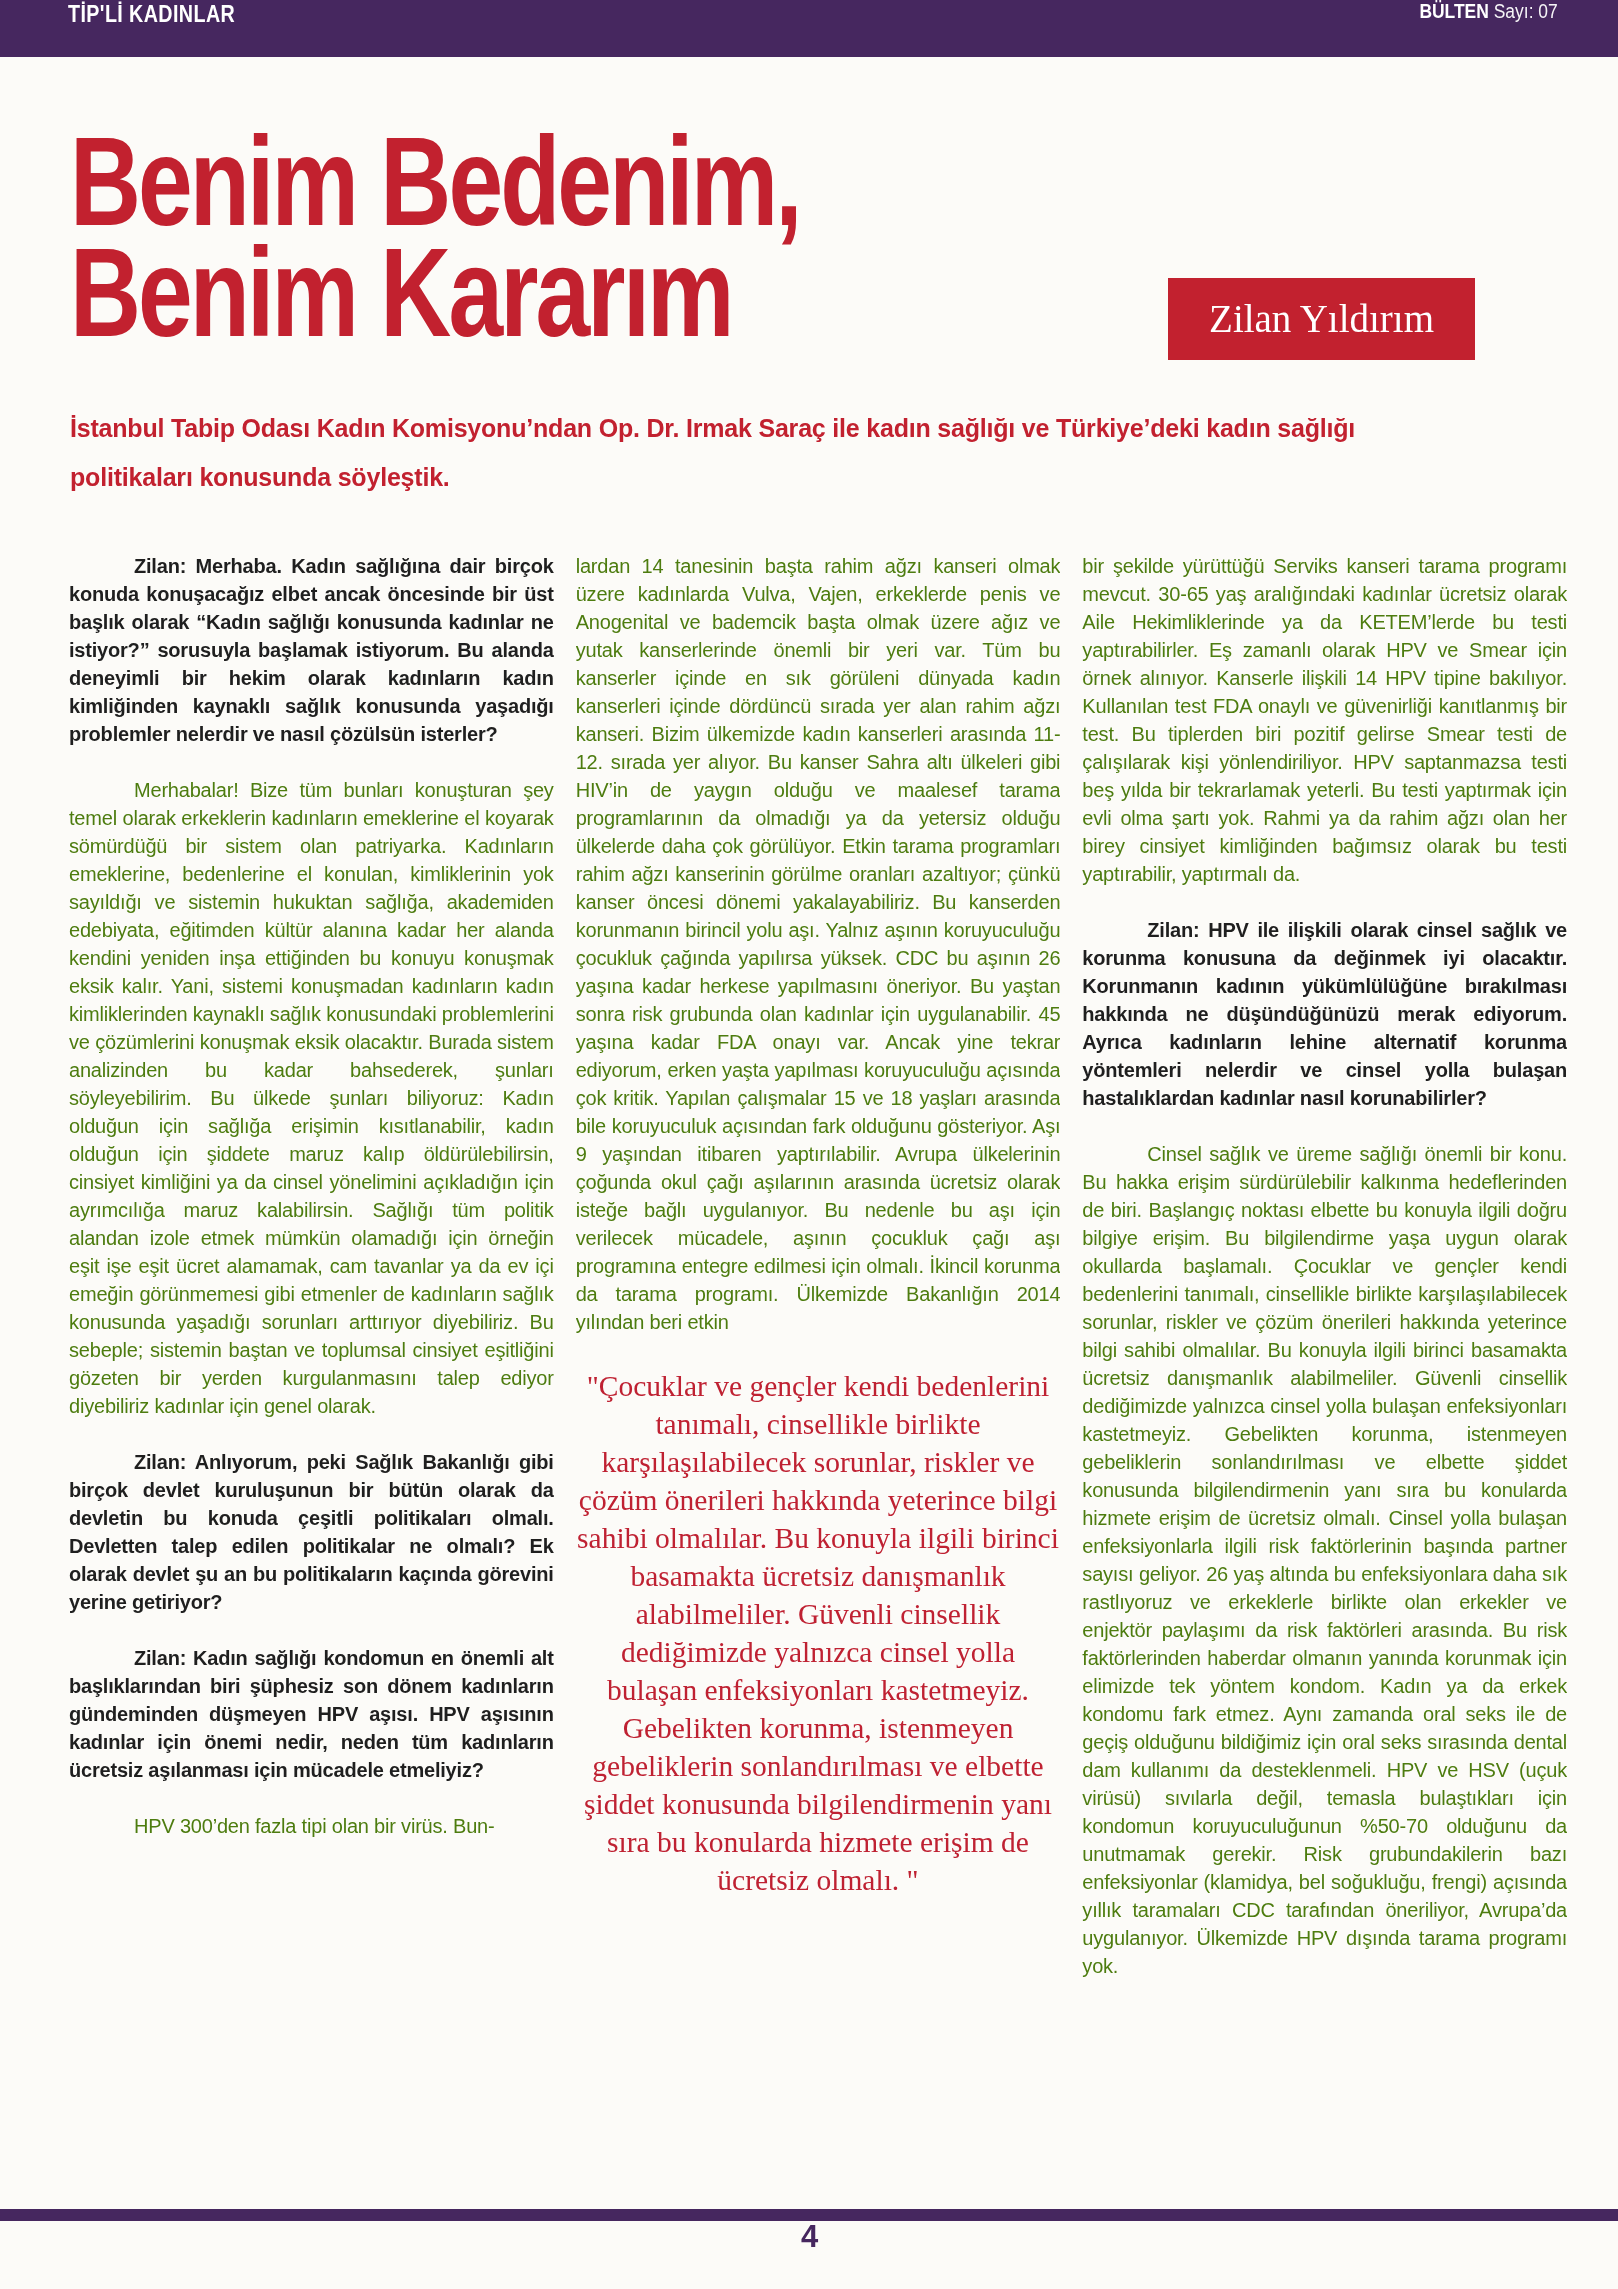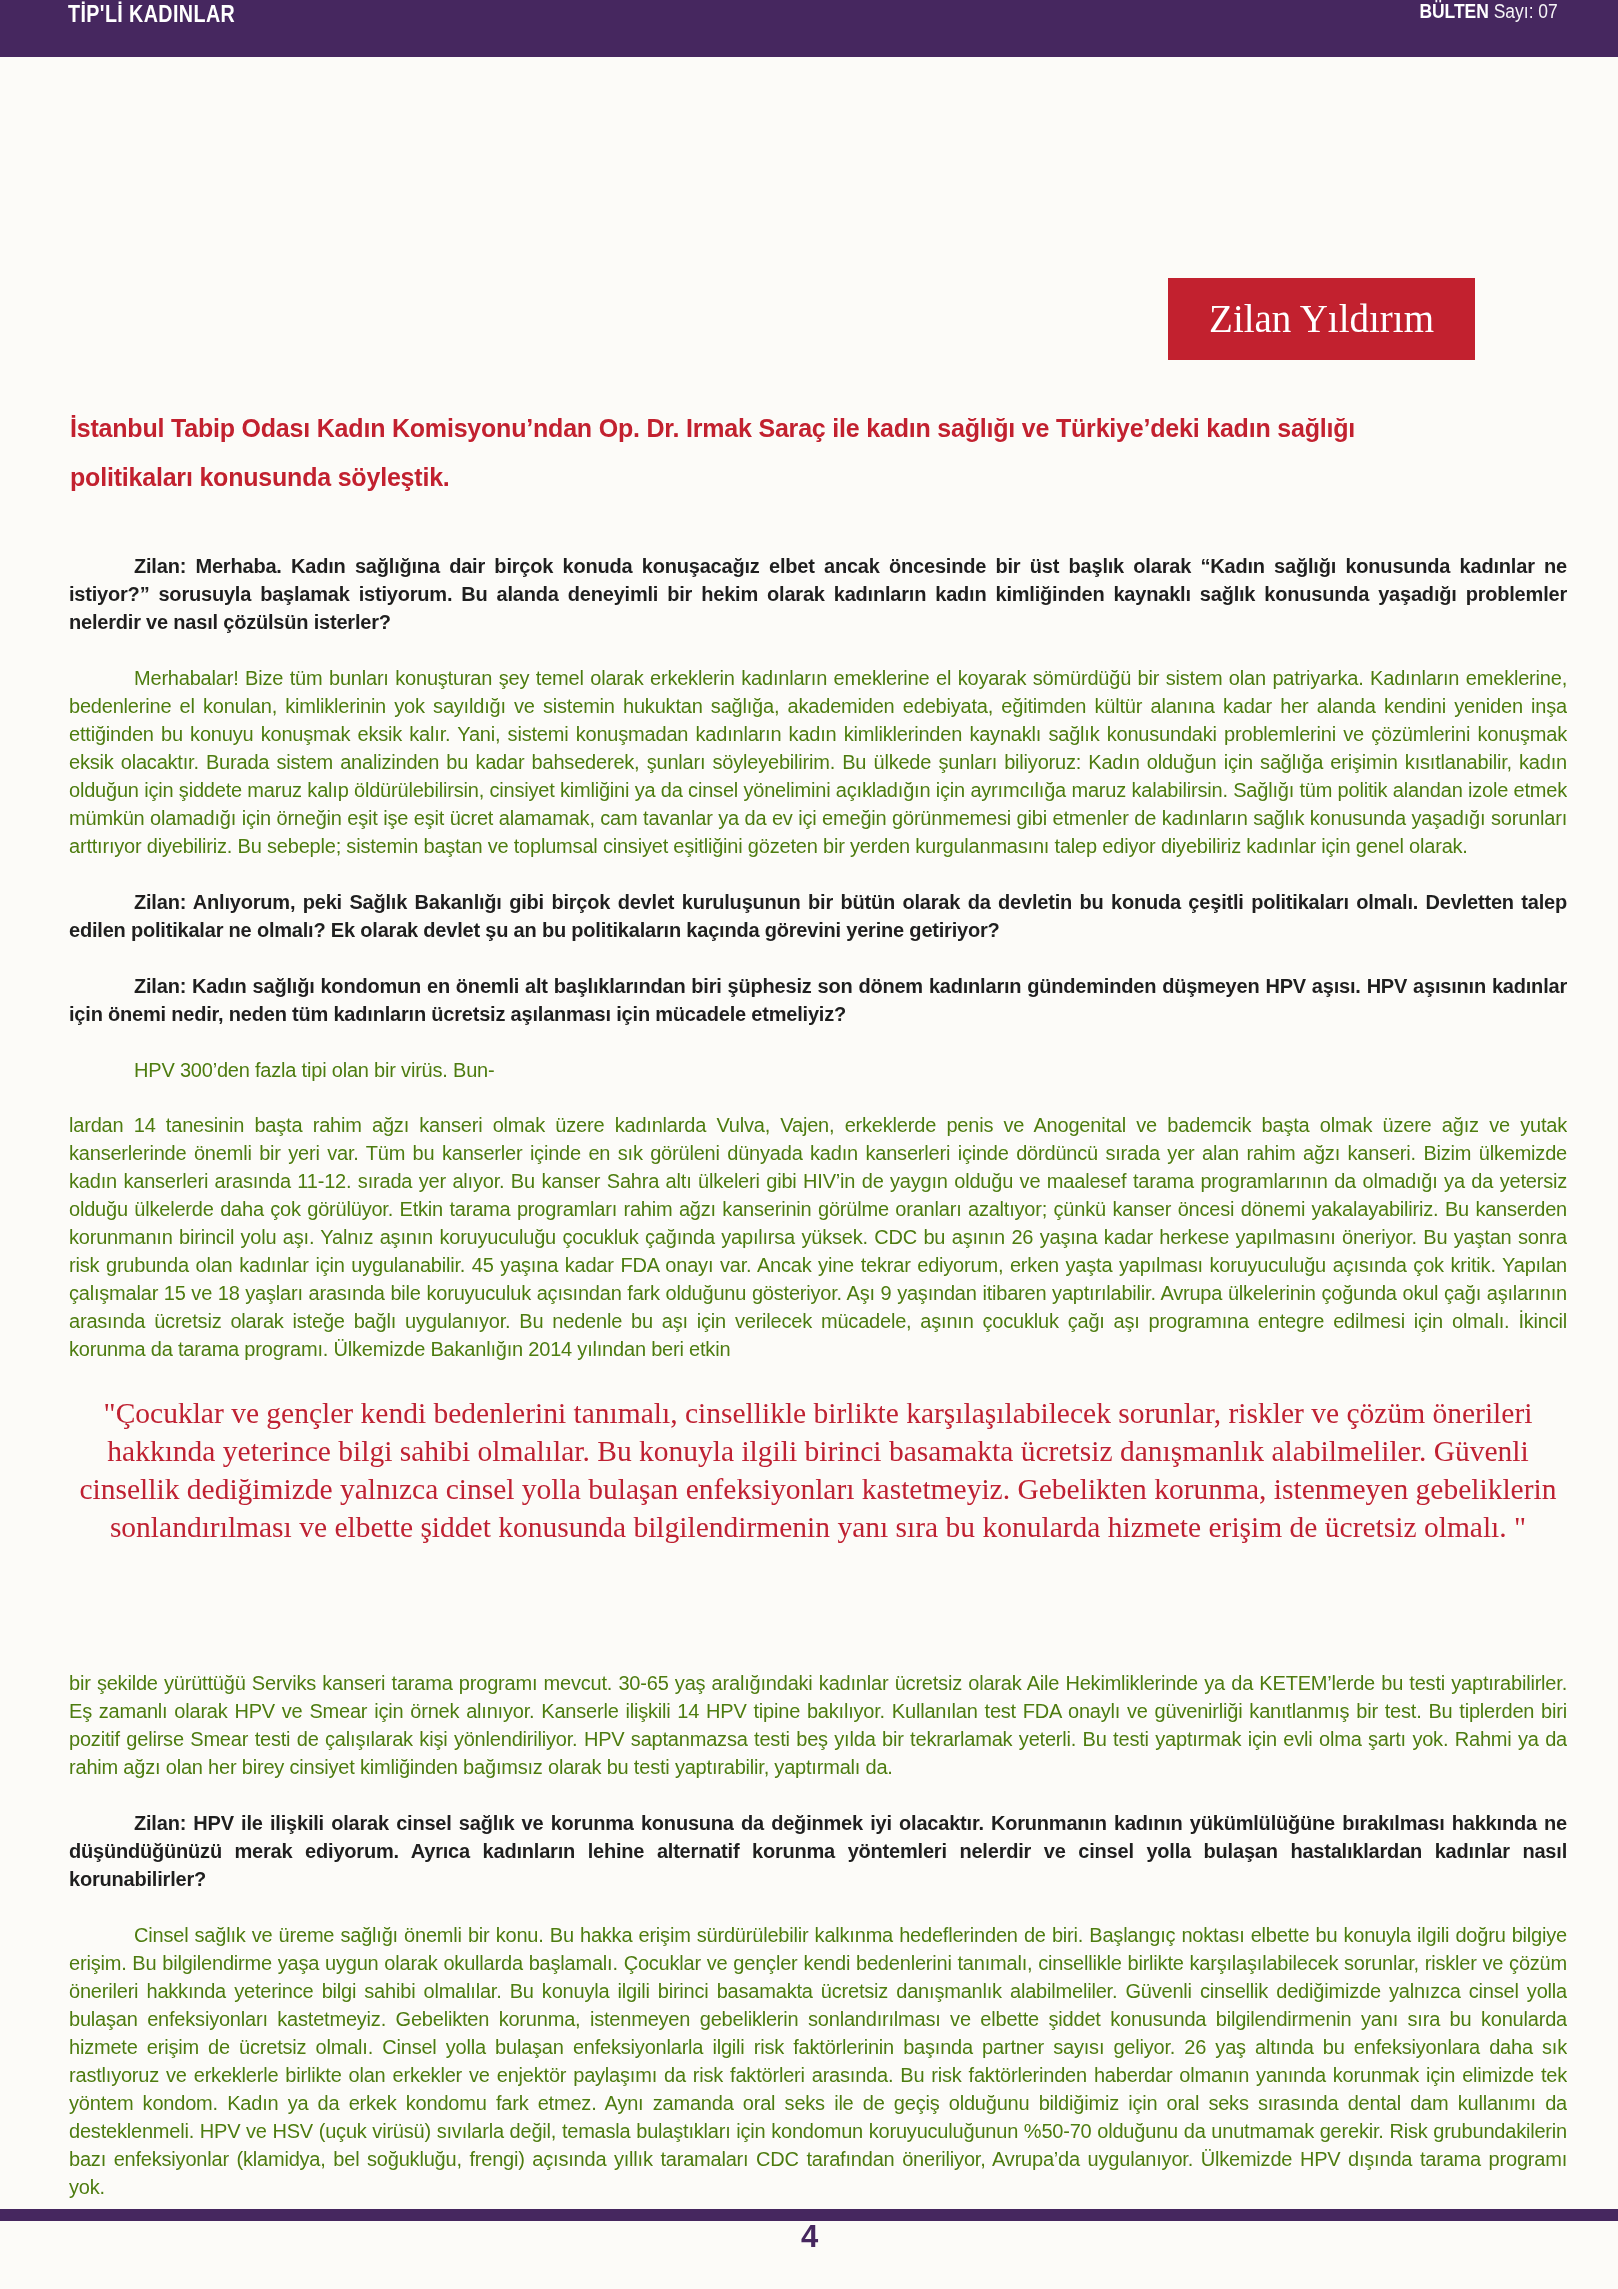--- a/index.html
+++ b/index.html
@@ -54,21 +54,21 @@
   .intro {
     position: absolute; top: 404px; left: 70px; width: 1412px;
     color: #c2212f; font-weight: 700; font-size: 25px; line-height: 49px;
     letter-spacing: -0.2px;
   }
 
   
   .columns {
     position: absolute; top: 552px; left: 69px; right: 52px;
     height: 1654px;
-    display: flex; gap: 22px; flex-direction: column;
+    display: flex; gap: 22px;
   }
   .col { flex: 1 1 0; overflow: hidden; }
   .col p {
     margin: 28px 0 0 0;
     font-size: 20px; line-height: 28px;
     letter-spacing: -0.2px;
     color: #4d7c0f;
     text-align: justify;
     text-indent: 65px;
   }
@@ -102,20 +102,24 @@
 
   <div class="header-bar">
     <div class="brand">TİP'Lİ KADINLAR</div>
     <div class="issue">
       <b>BÜLTEN</b>
       <span> </span>
       <span>Sayı: 07</span>
     </div>
   </div>
 
+  <div class="headline">
+    <div class="line">Benim Bedenim,</div>
+    <div class="line">Benim Kararım</div>
+  </div>
 
   <div class="author-badge">Zilan Yıldırım</div>
 
   <div class="intro">İstanbul Tabip Odası Kadın Komisyonu’ndan Op. Dr. Irmak Saraç ile kadın sağlığı ve Türkiye’deki kadın sağlığı politikaları konusunda söyleştik.</div>
 
   <div class="columns">
 
     <div class="col">
       <p class="q">Zilan: Merhaba. Kadın sağlığına dair birçok konuda konuşacağız elbet ancak öncesinde bir üst başlık olarak “Kadın sağlığı konusunda kadınlar ne istiyor?” sorusuyla başlamak istiyorum. Bu alanda deneyimli bir hekim olarak kadınların kadın kimliğinden kaynaklı sağlık konusunda yaşadığı problemler nelerdir ve nasıl çözülsün isterler?</p>
       <p>Merhabalar! Bize tüm bunları konuşturan şey temel olarak erkeklerin kadınların emeklerine el koyarak sömürdüğü bir sistem olan patriyarka. Kadınların emeklerine, bedenlerine el konulan, kimliklerinin yok sayıldığı ve sistemin hukuktan sağlığa, akademiden edebiyata, eğitimden kültür alanına kadar her alanda kendini yeniden inşa ettiğinden bu konuyu konuşmak eksik kalır. Yani, sistemi konuşmadan kadınların kadın kimliklerinden kaynaklı sağlık konusundaki problemlerini ve çözümlerini konuşmak eksik olacaktır. Burada sistem analizinden bu kadar bahsederek, şunları söyleyebilirim. Bu ülkede şunları biliyoruz: Kadın olduğun için sağlığa erişimin kısıtlanabilir, kadın olduğun için şiddete maruz kalıp öldürülebilirsin, cinsiyet kimliğini ya da cinsel yönelimini açıkladığın için ayrımcılığa maruz kalabilirsin. Sağlığı tüm politik alandan izole etmek mümkün olamadığı için örneğin eşit işe eşit ücret alamamak, cam tavanlar ya da ev içi emeğin görünmemesi gibi etmenler de kadınların sağlık konusunda yaşadığı sorunları arttırıyor diyebiliriz. Bu sebeple; sistemin baştan ve toplumsal cinsiyet eşitliğini gözeten bir yerden kurgulanmasını talep ediyor diyebiliriz kadınlar için genel olarak.</p>

